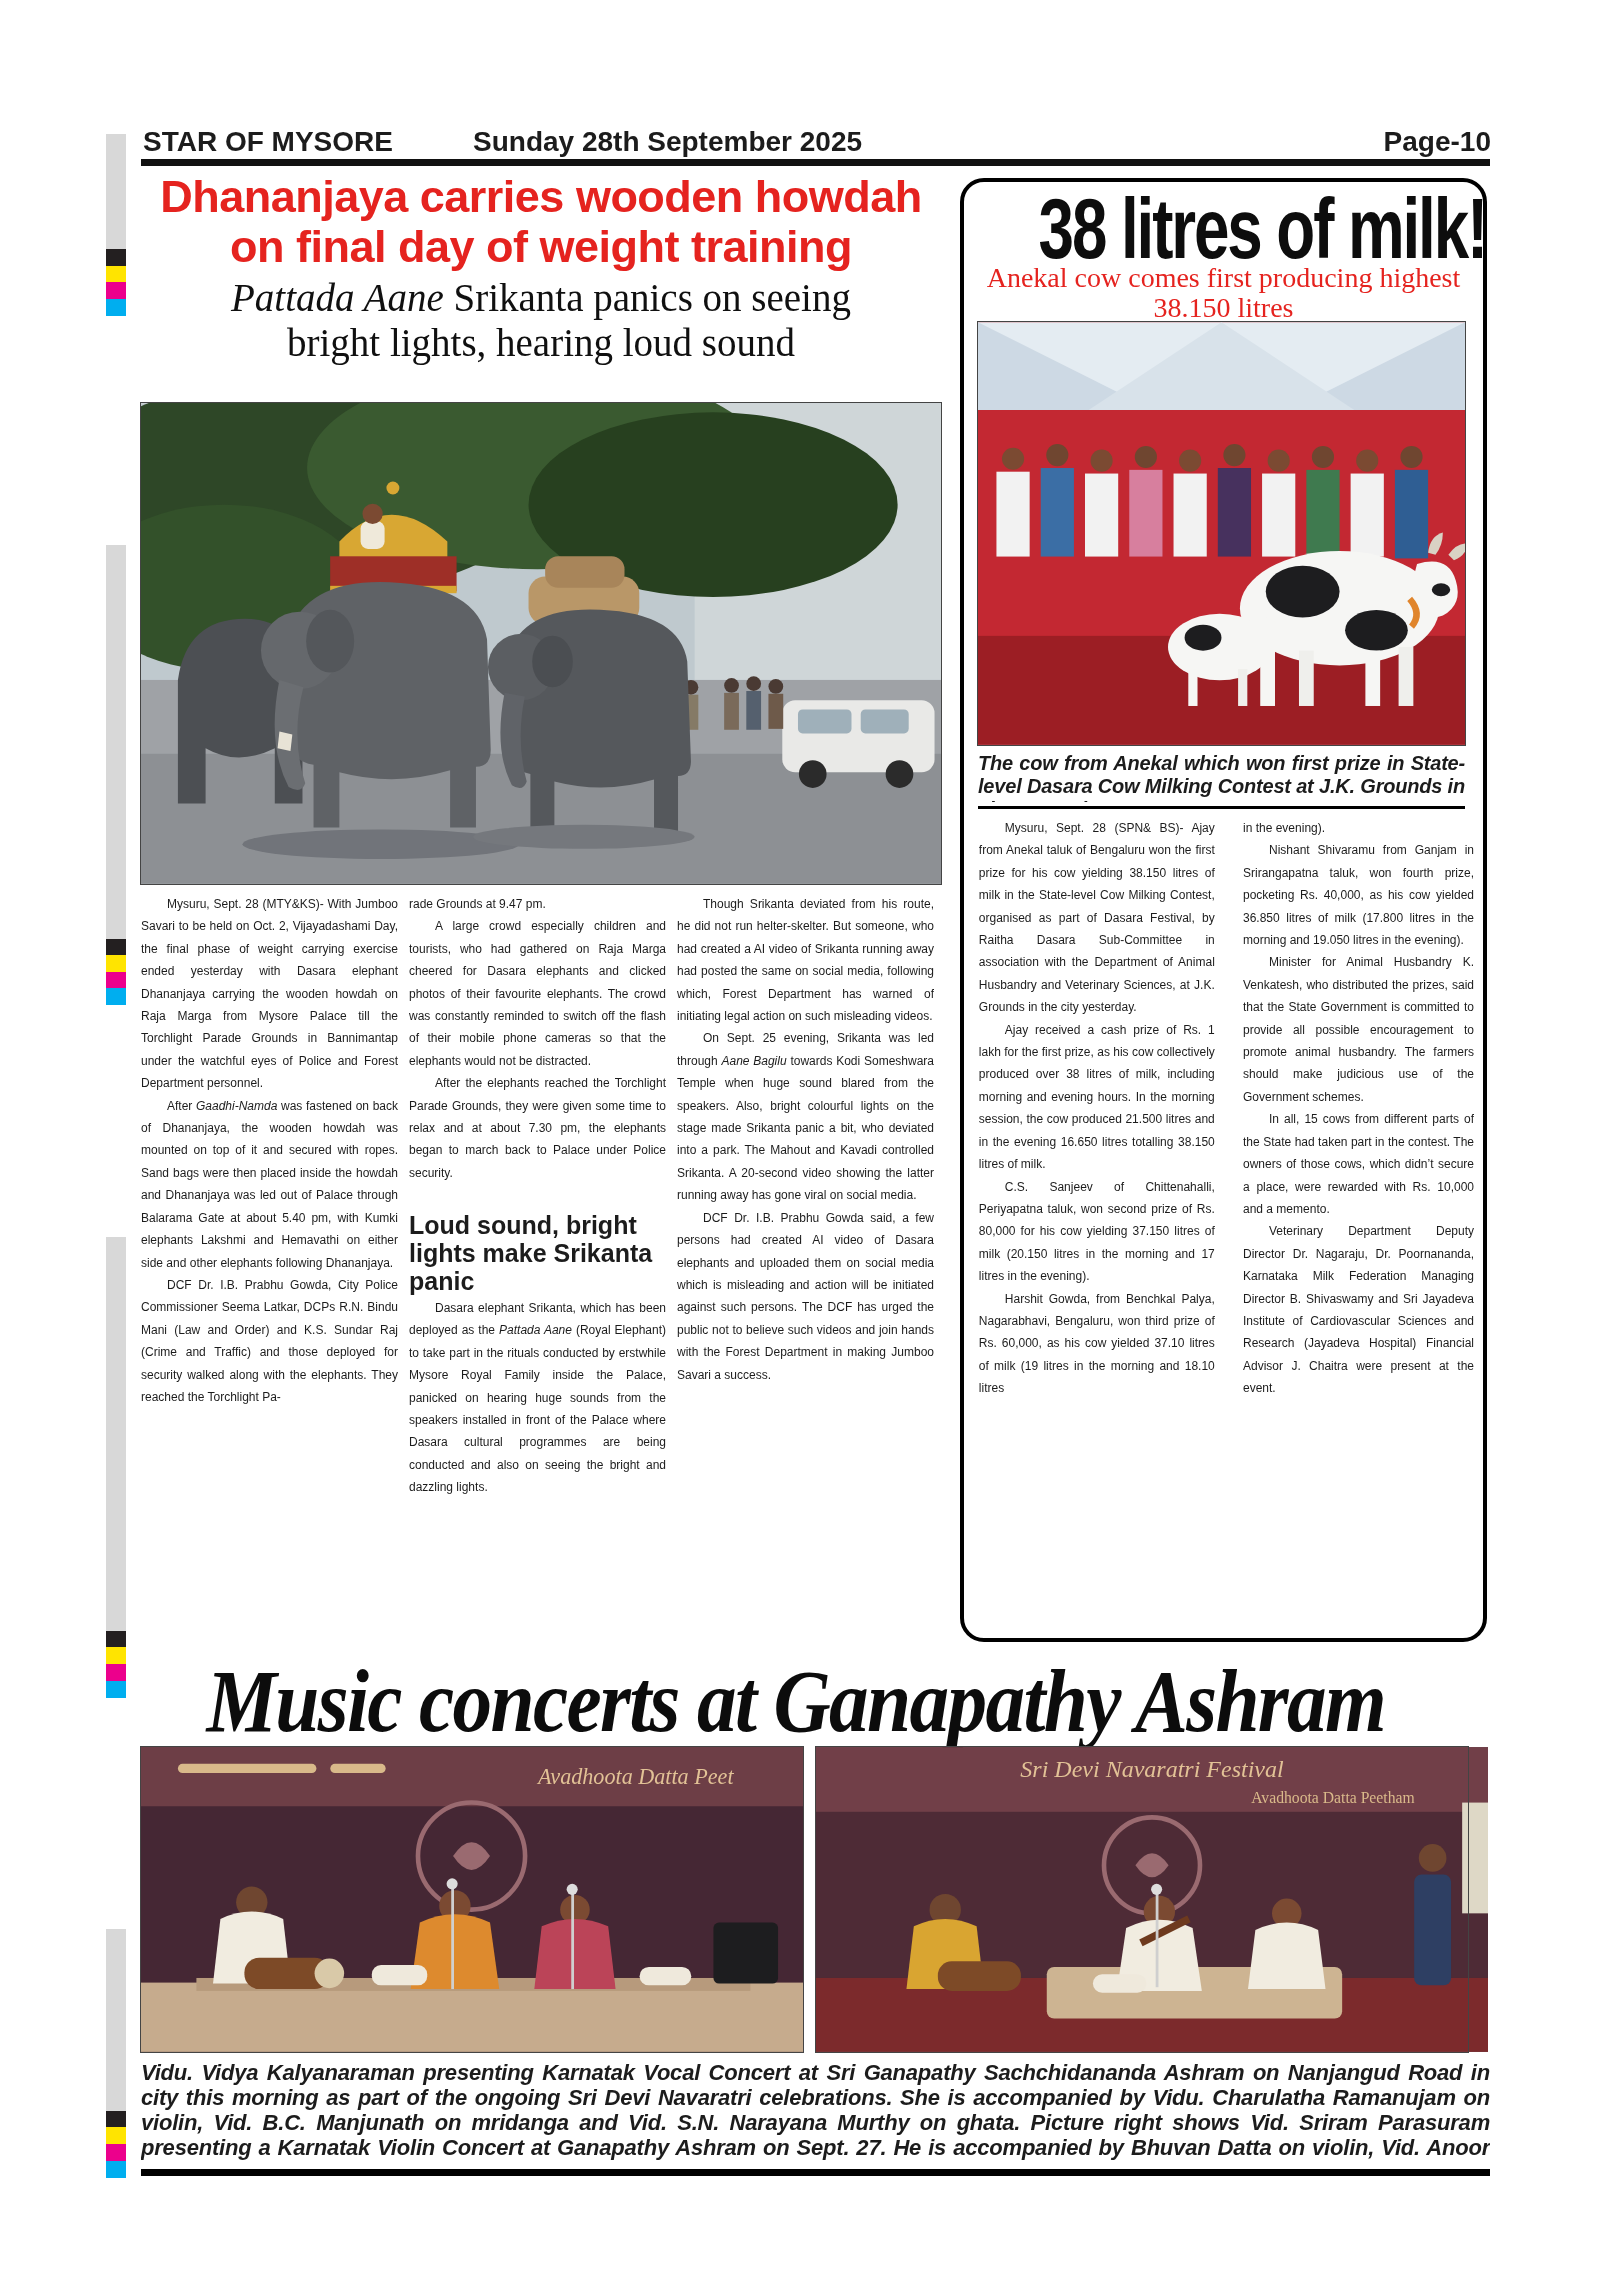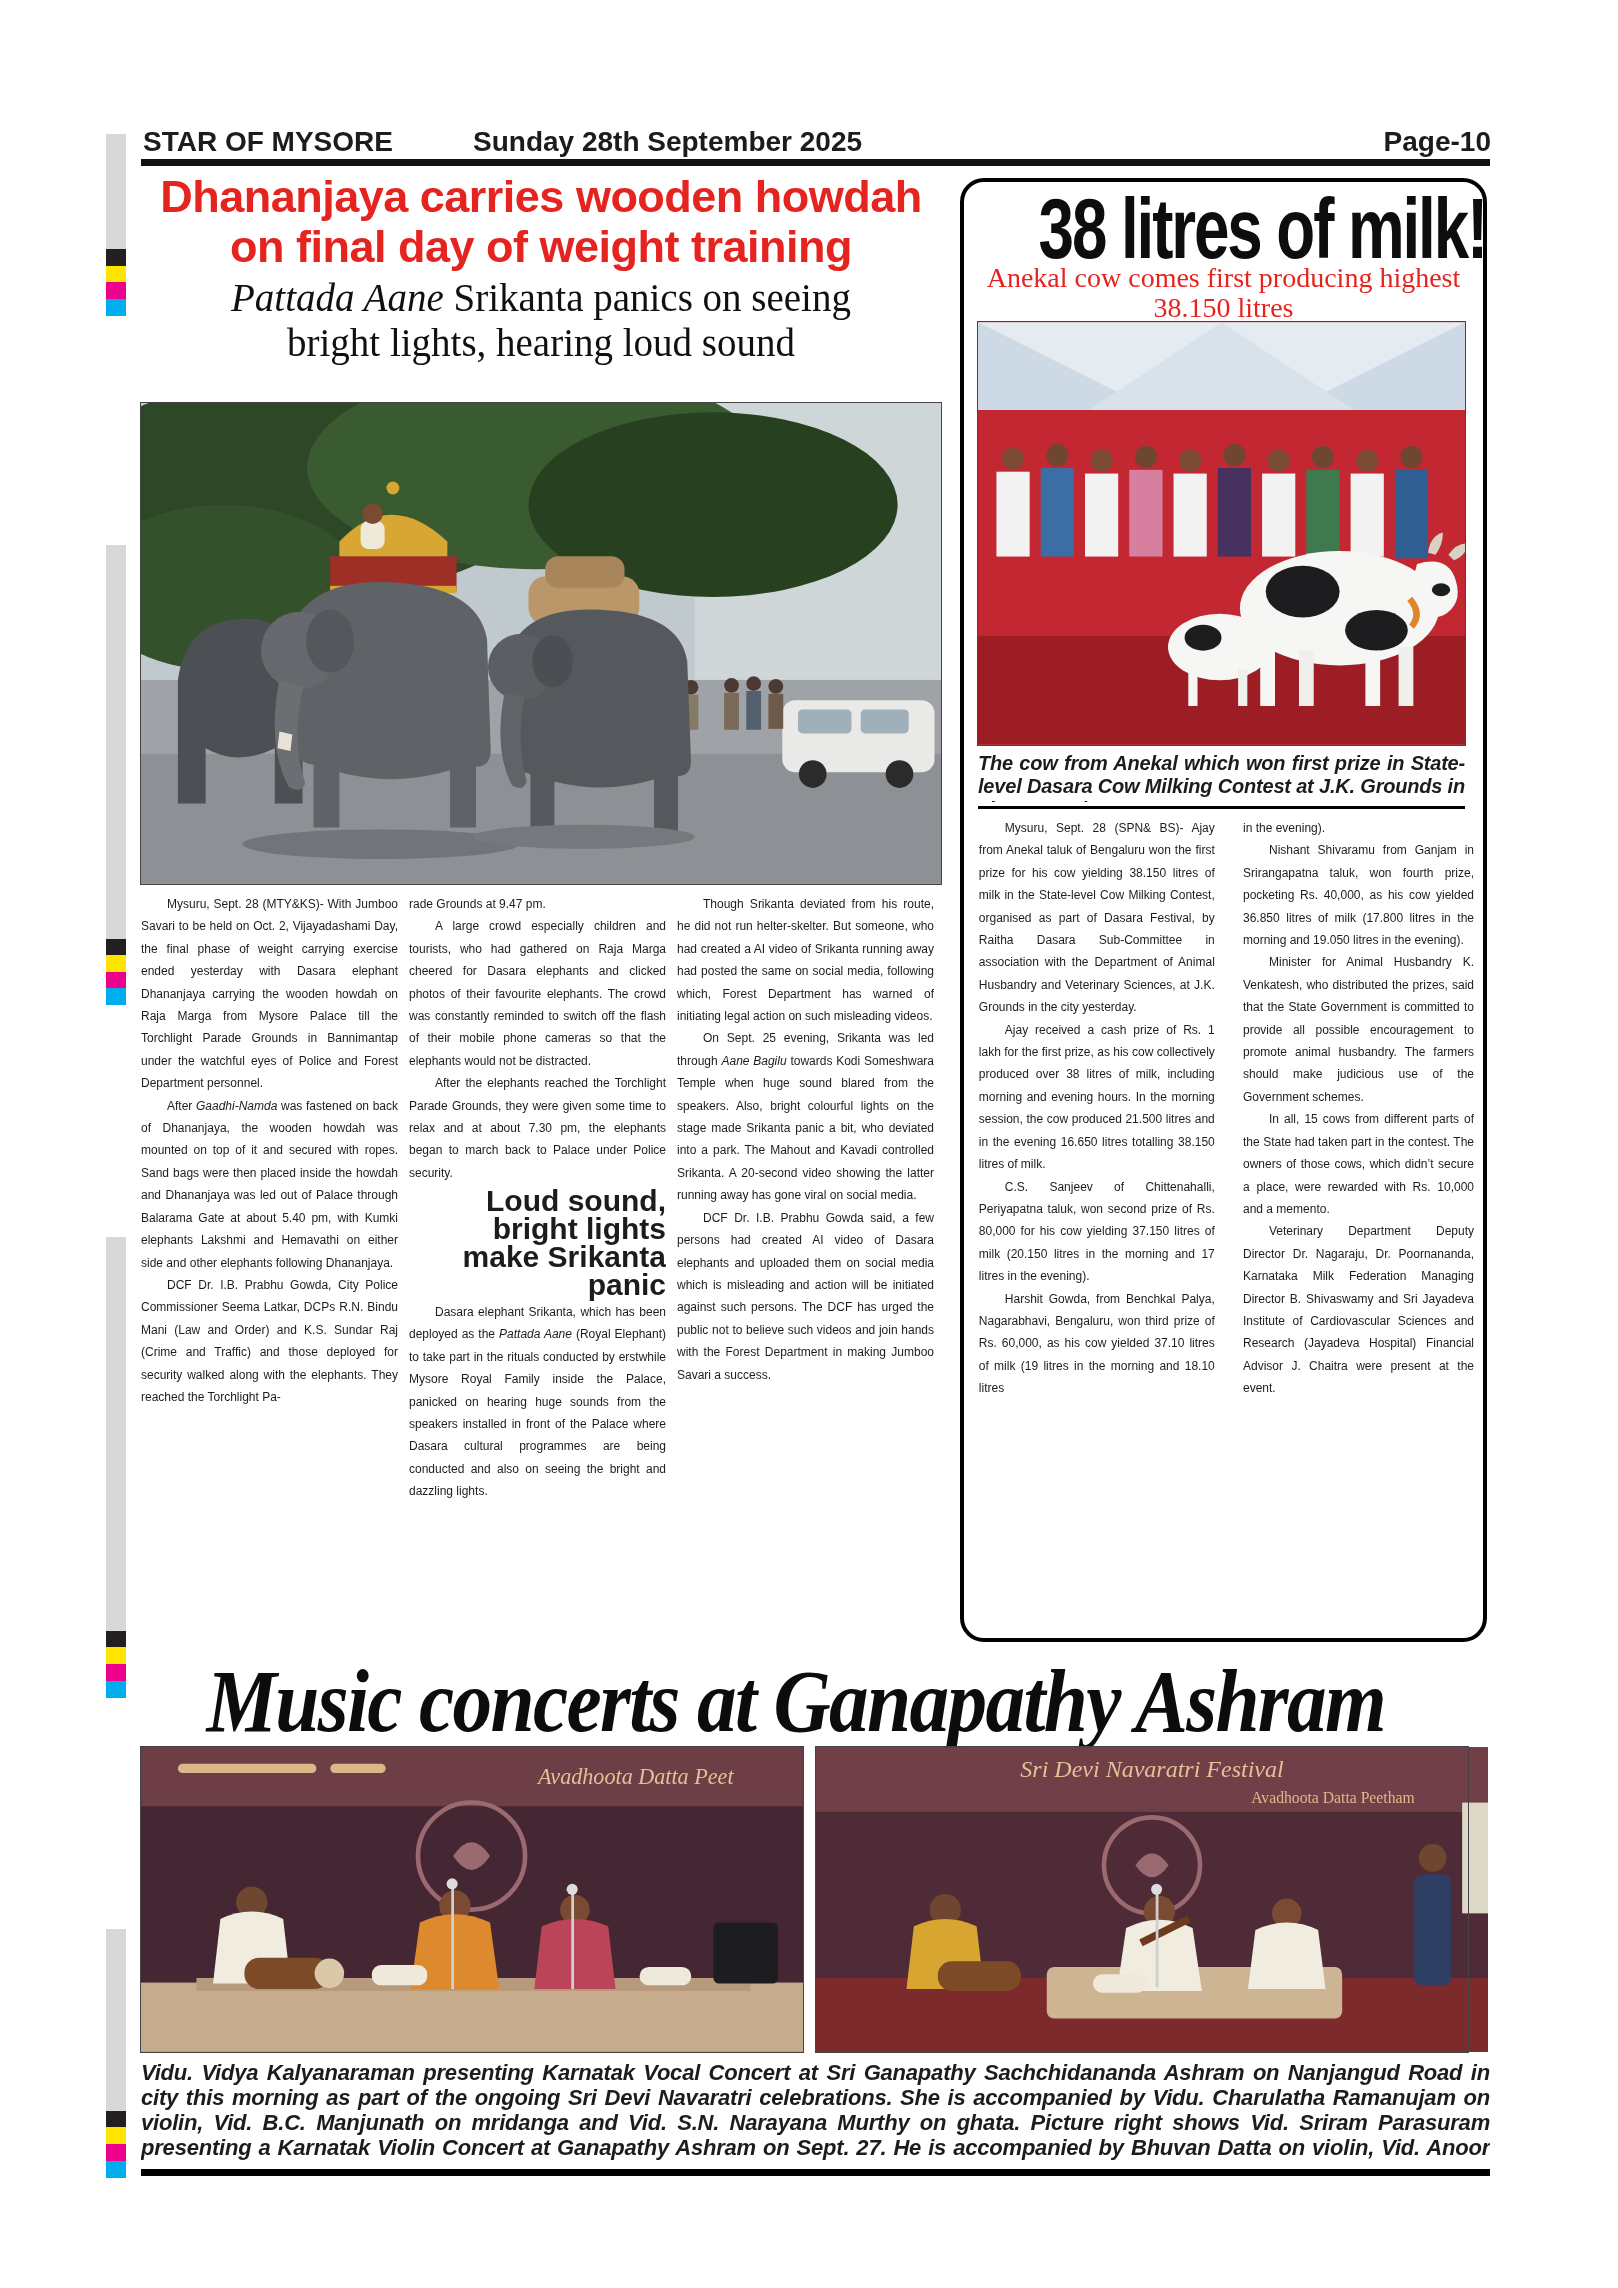--- a/index.html
+++ b/index.html
@@ -23,22 +23,22 @@
   
   .red-head{font-weight:700;font-size:45px;line-height:50px;text-align:center;
             color:var(--headline-red);letter-spacing:-0.5px;}
   .serif-deck{font-family:"Liberation Serif",serif;font-size:39px;line-height:45px;
               text-align:center;color:#101010;}
 
   
   .bodycol p{margin:0;text-align:justify;font-size:12px;line-height:22.4px;}
   .bodycol p.indent{text-indent:26px;}
   .bodycol p.flush{text-indent:0;}
-  .bodycol p.subhead{font-weight:700;text-align:right;text-indent:0;
-                     font-size:30px;line-height:28px;padding:2.8px 0 1.8px;}
+  .bodycol p.subhead{font-weight:700;text-align:left;text-indent:0;
+                     font-size:25px;line-height:28px;padding:2.8px 0 1.8px;margin-top:24px;}
   .colbox{overflow:hidden;}
 
   
   .milkbox{border:4.6px solid #000;border-radius:24px;background:#fff;}
   .milk-head{width:100%;text-align:center;white-space:nowrap;}
   .milk-head span{display:inline-block;font-weight:800;font-size:85px;line-height:85px;
                   letter-spacing:-2.8px;transform:scaleX(0.75);transform-origin:50% 50%;color:#0d0d0d;}
   .milk-deck{font-family:"Liberation Serif",serif;font-size:28px;line-height:30px;
              text-align:center;color:var(--headline-red);}
   .photo-cap{font-weight:700;font-style:italic;font-size:20px;line-height:23px;

